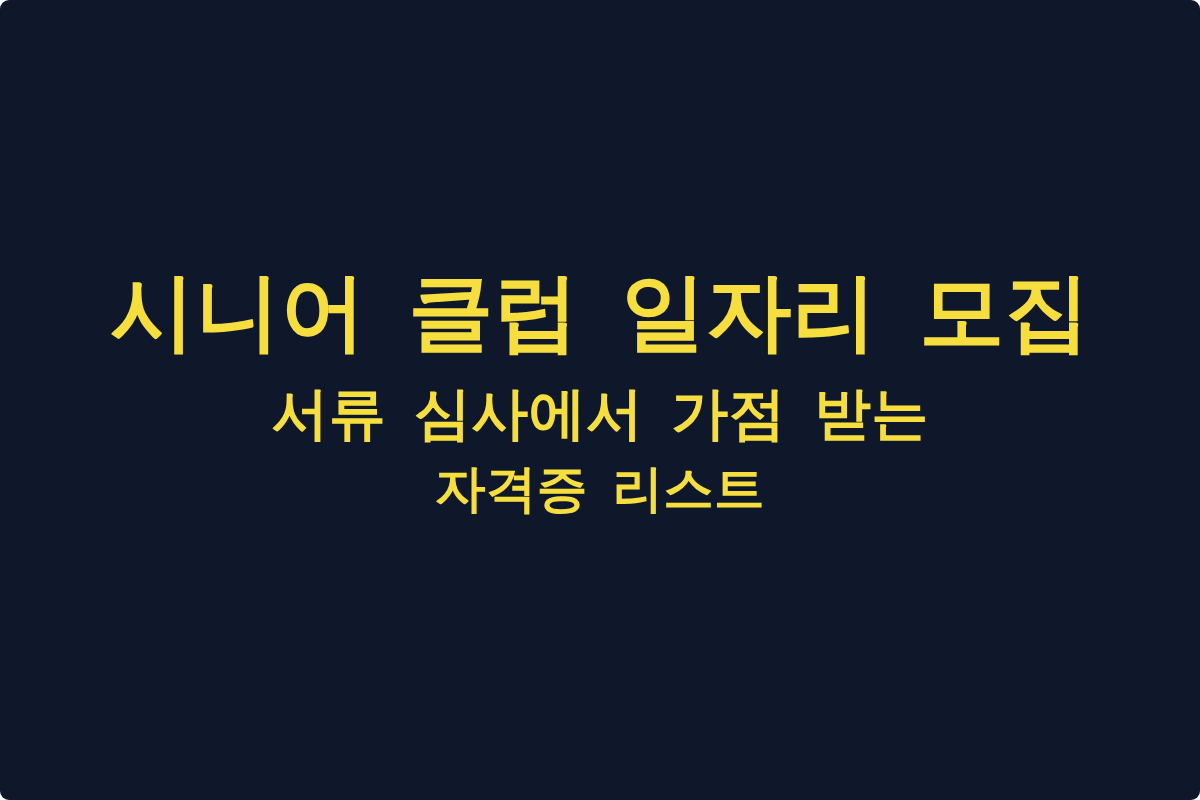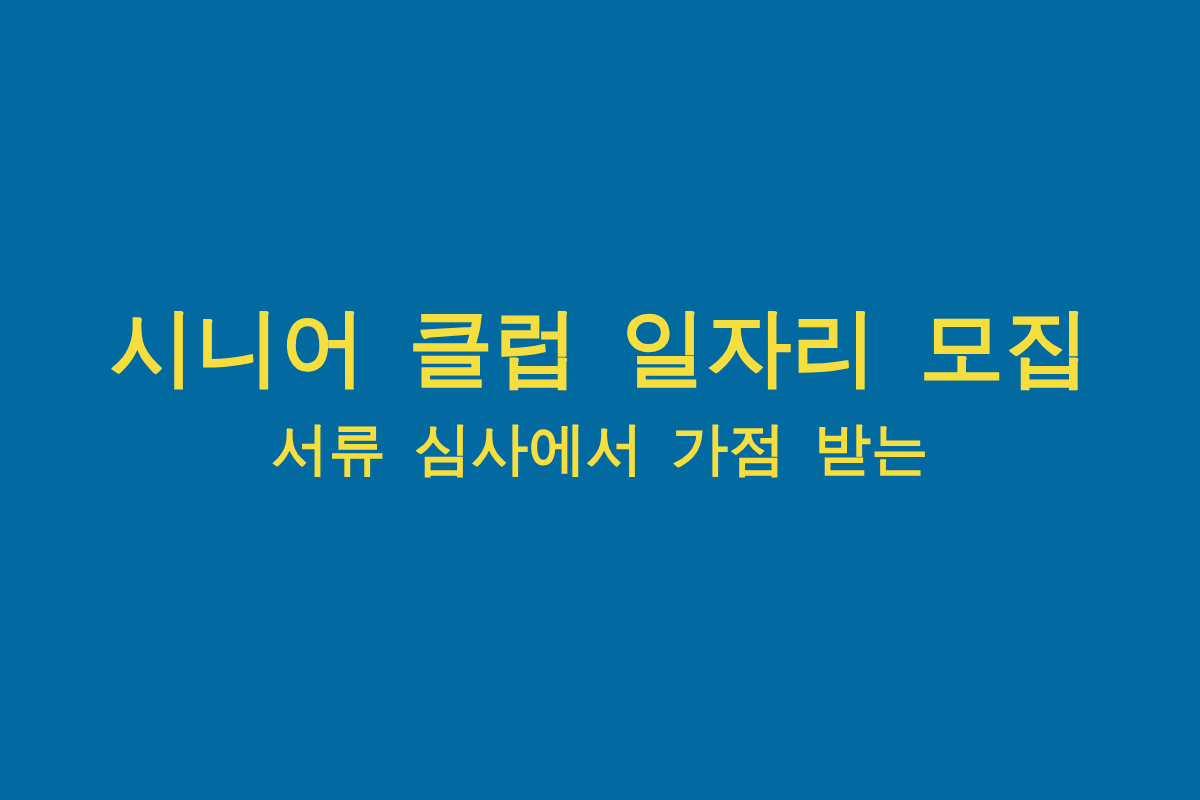--- a/index.html
+++ b/index.html
@@ -52,23 +52,24 @@
   }
 
   
   .title-line.line-3 {
     line-height: 1.38;
   }
 </style>
 </head>
 <body>
 
-<div id="card" style="background: #0369a1;">
+<div id="card" style="background: #0f172a; border-radius: 9px;">
 
   <div id="title-block">
 
     <span class="title-line line-1" style="color: rgb(245, 222, 62); font-size: 85.03px;">시니어 클럽 일자리 모집</span>
 
     <span class="title-line line-2" style="color: rgb(245, 222, 62); font-size: 57px;">서류 심사에서 가점 받는</span>
 
+    <span class="title-line line-3" style="color: rgb(245, 222, 62); font-size: 50.57px;">자격증 리스트</span>
 
   </div>
 </div>
 
 </body></html>

